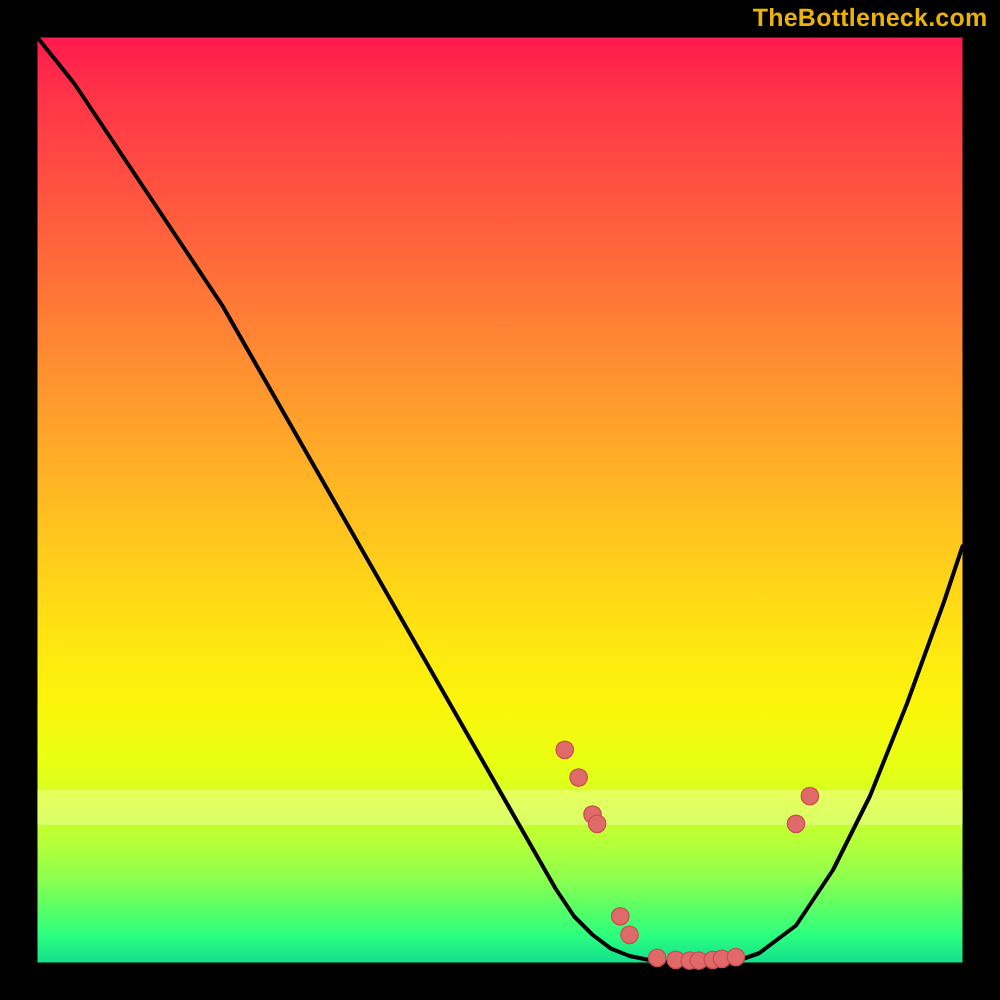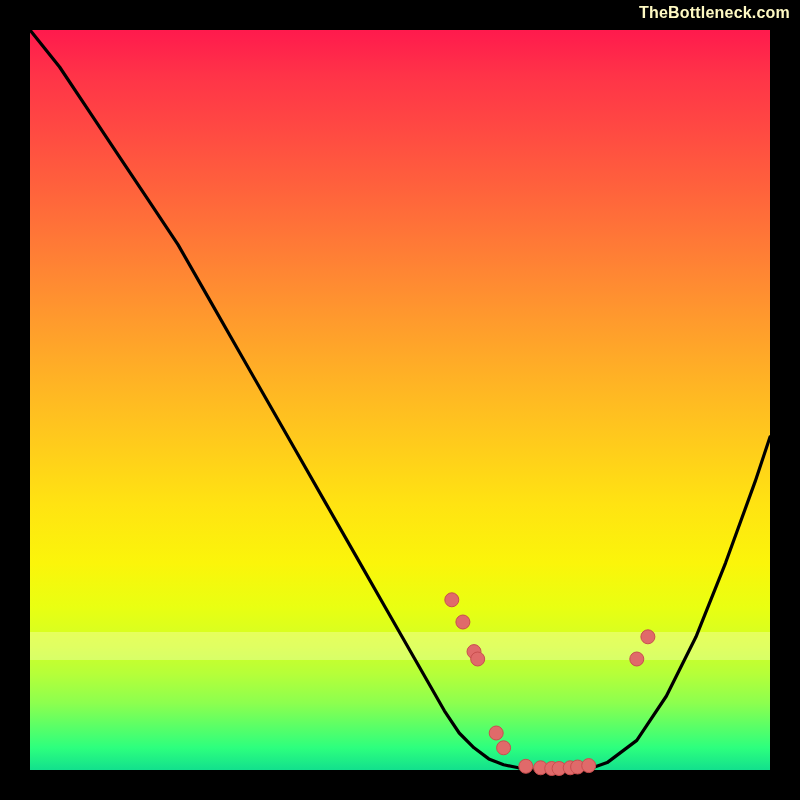--- a/index.html
+++ b/index.html
@@ -14,22 +14,22 @@
   .stage {
     position: relative;
     width: 800px;
     height: 800px;
     background: #000;
   }
   .watermark {
     position: absolute;
     top: 4px;
     right: 10px;
-    color: #fef9c3;
-    font-size: 16px;
+    color: #eab308;
+    font-size: 20px;
     font-weight: 600;
     letter-spacing: 0.2px;
     z-index: 10;
   }
   .plot {
     position: absolute;
     left: 30px;
     top: 30px;
     width: 740px;
     height: 740px;

